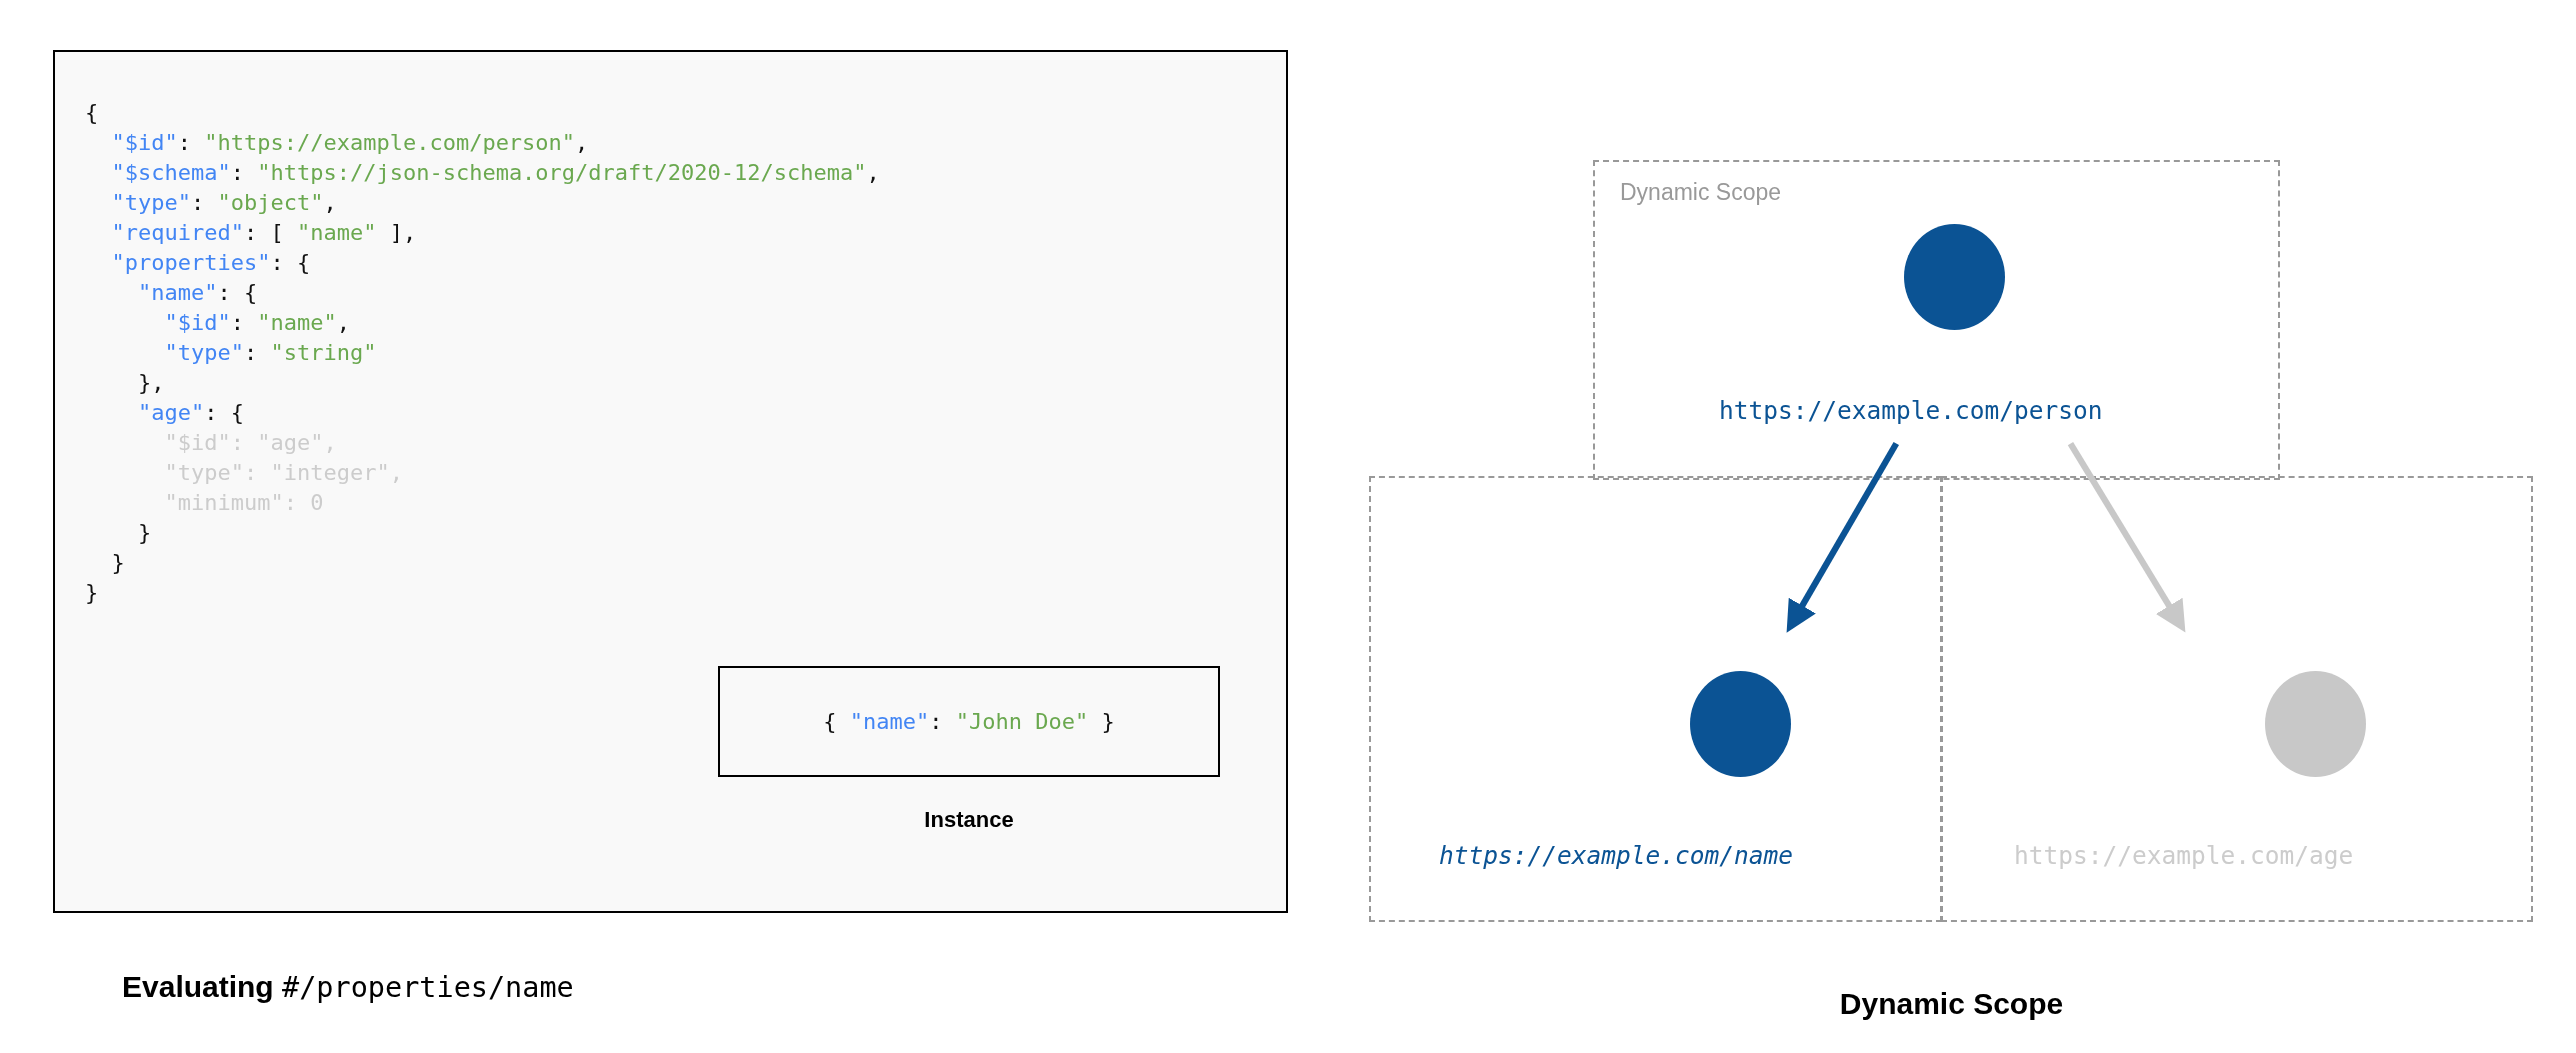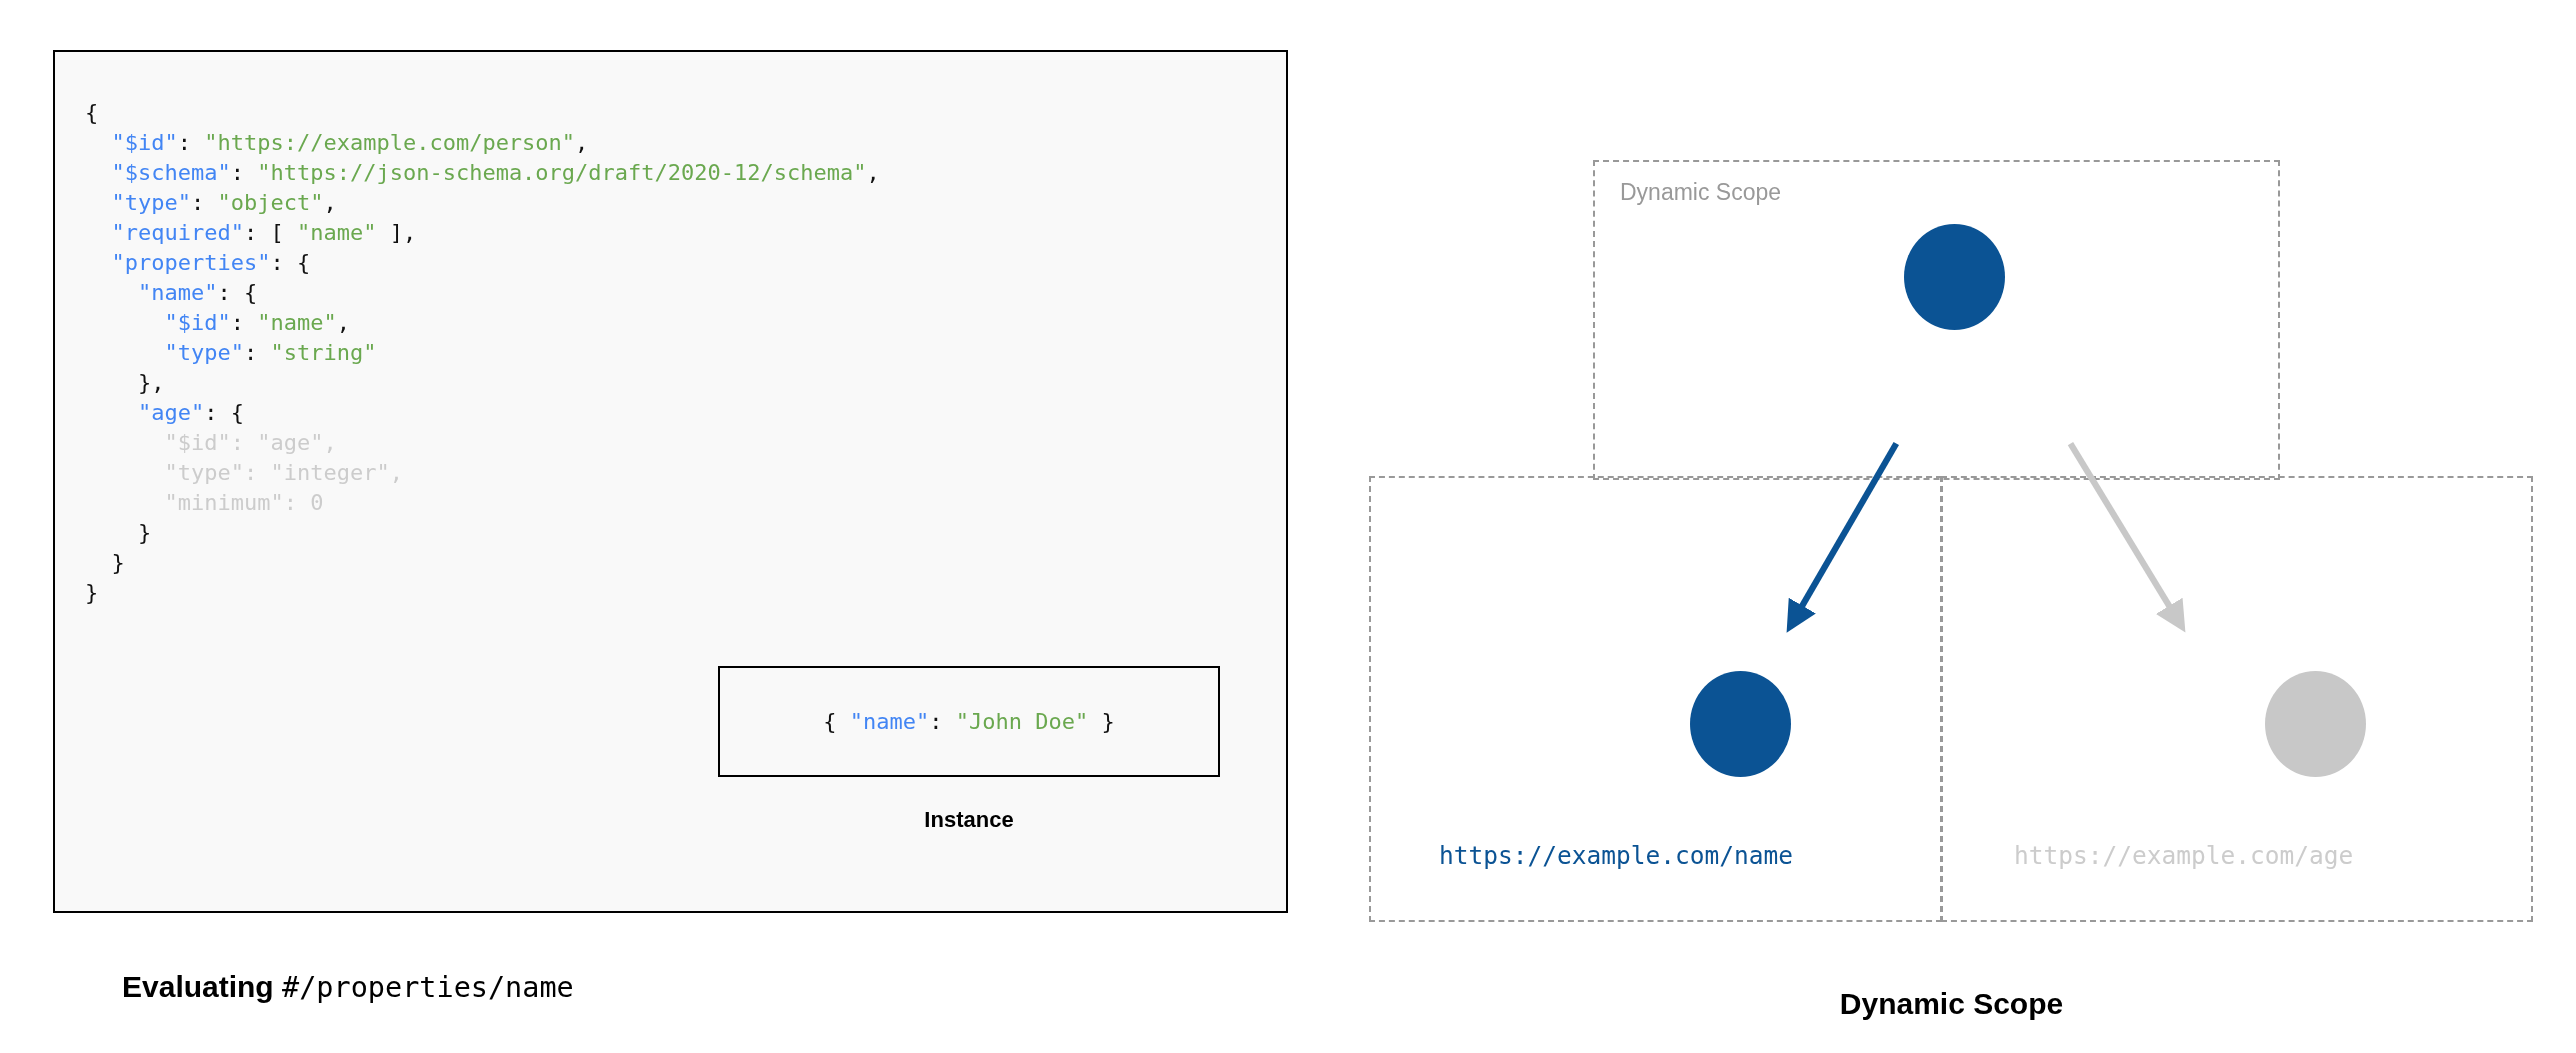--- a/index.html
+++ b/index.html
@@ -131,21 +131,21 @@
   .node-label {
     position: absolute;
     font-family: "DejaVu Sans Mono", monospace;
     font-size: 24.5px;
     white-space: nowrap;
   }
   .label-blue { color: #0b5394; }
   .label-grey { color: #cccccc; text-align: right; }
 
   #label-person { left: 392px; top: 360px; }
-  #label-name   { left: 112px; top: 805px; }
+  #label-name   { left: 112px; top: 805px; font-style: italic; }
   #label-age    { left: 687px;top: 805px; }
 
   #arrow-layer {
     position: absolute;
     left: 0; top: 0;
     width: 1249px;
     height: 1053px;
     pointer-events: none;
   }
 
@@ -193,18 +193,19 @@
       </marker>
     </defs>
     <line x1="1000" y1="716" x2="815" y2="1035" stroke="#0b5394" stroke-width="11" marker-end="url(#head-blue)"></line>
     <line x1="1306" y1="716" x2="1500" y2="1035" stroke="#c8c8c8" stroke-width="11" marker-end="url(#head-grey)"></line>
   </svg>
 
   <div class="node-circle node-blue" id="node-person"></div>
   <div class="node-circle node-blue" id="node-name"></div>
   <div class="node-circle node-grey" id="node-age"></div>
 
+  <div class="node-label label-blue" id="label-person">https://example.com/person</div>
   <div class="node-label label-blue" id="label-name">https://example.com/name</div>
   <div class="node-label label-grey" id="label-age">https://example.com/age</div>
 
   <div id="right-caption">Dynamic Scope</div>
 </div>
 
 
 </body></html>

